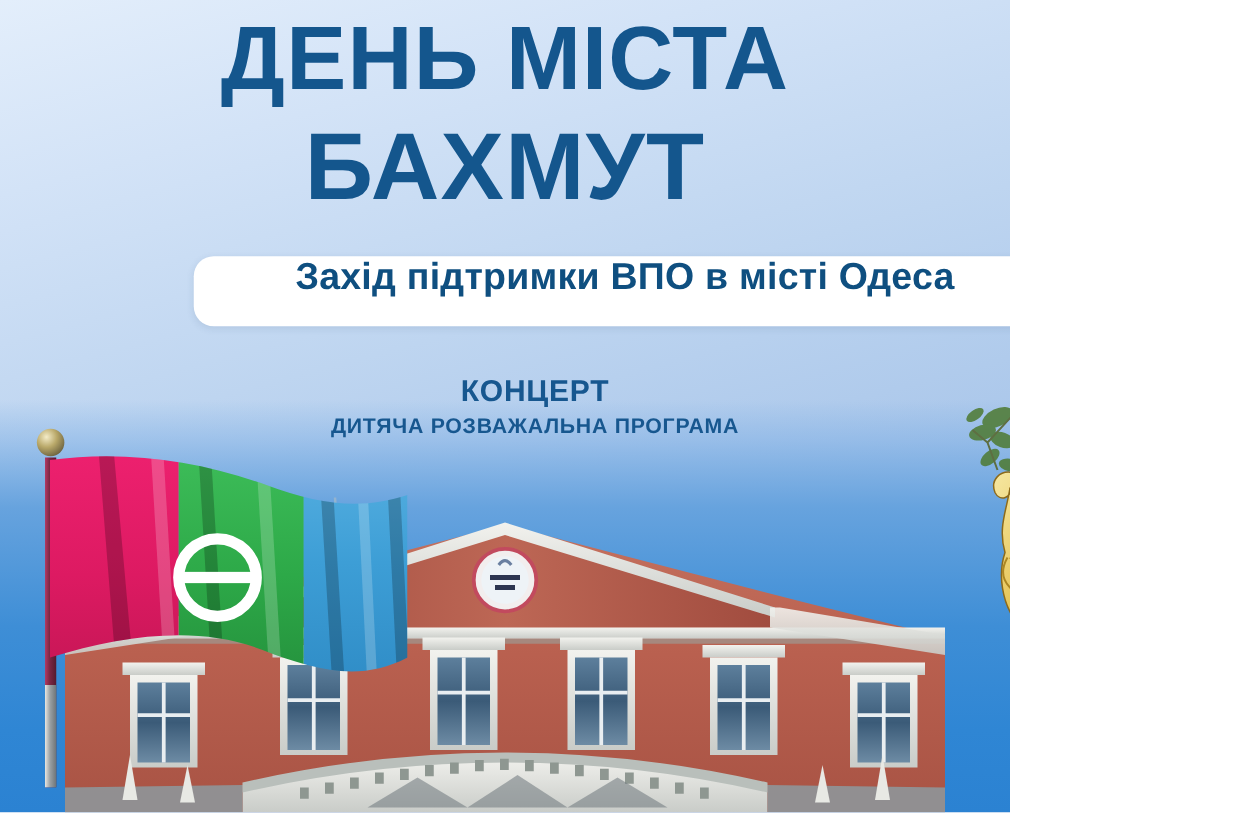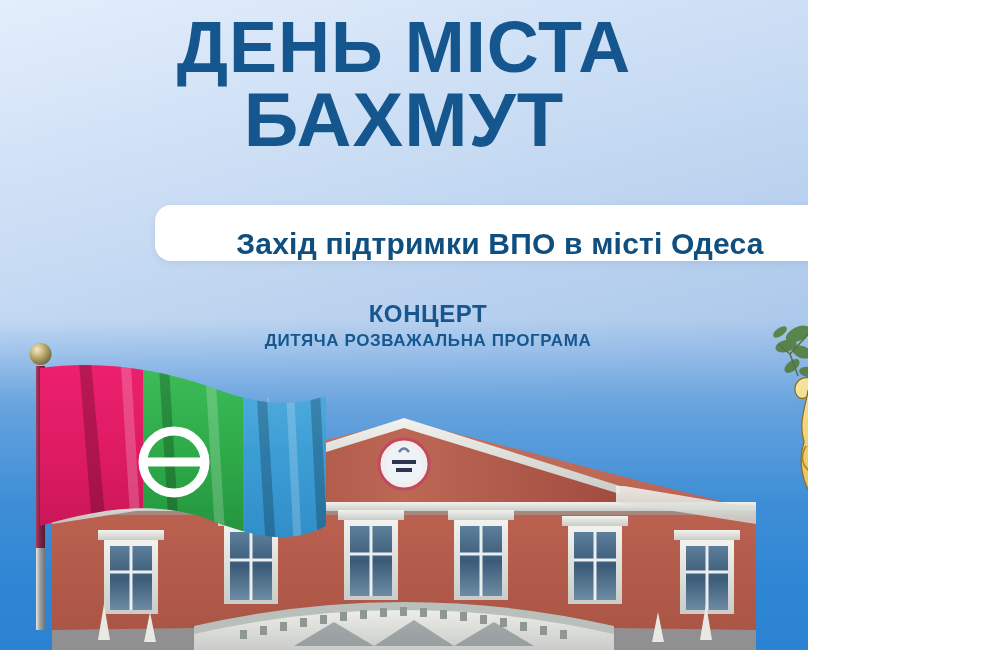--- a/index.html
+++ b/index.html
@@ -55,27 +55,27 @@
   }
   .title-line{
     color:#14568d;
     font-weight:bold;
     font-size:72px;
     line-height:.94;
     letter-spacing:1px;
     margin:0;
     text-transform:uppercase;
   }
-  .title-line.l2{font-size:76px;margin-top:2px;}
+  .title-line.l2{font-size:76px;margin-top:16px;}
 
   .pill{
     position:absolute;left:155px;top:205px;width:690px;height:56px;
     background:#ffffff;
     border-radius:16px;
-    display:flex;align-items:flex-end;justify-content:center;
+    display:flex;align-items:flex-start;justify-content:center;
     box-shadow:0 2px 6px rgba(40,70,110,.10);
     z-index:9;
   }
   .pill-text{
     color:#0f4f80;
     font-weight:bold;
     font-size:30px;
     letter-spacing:.2px;
     white-space:nowrap;
   }

